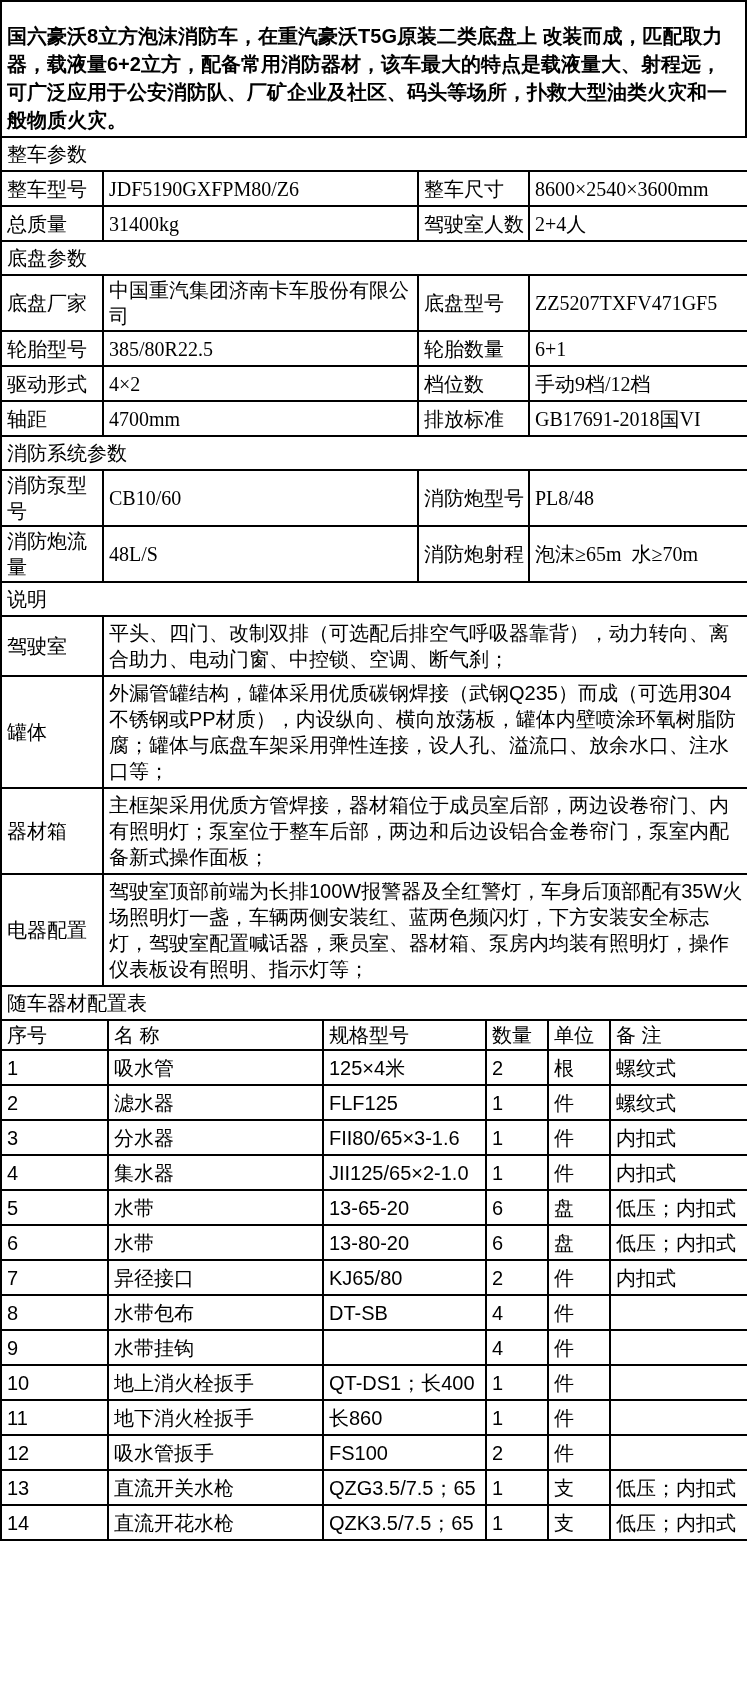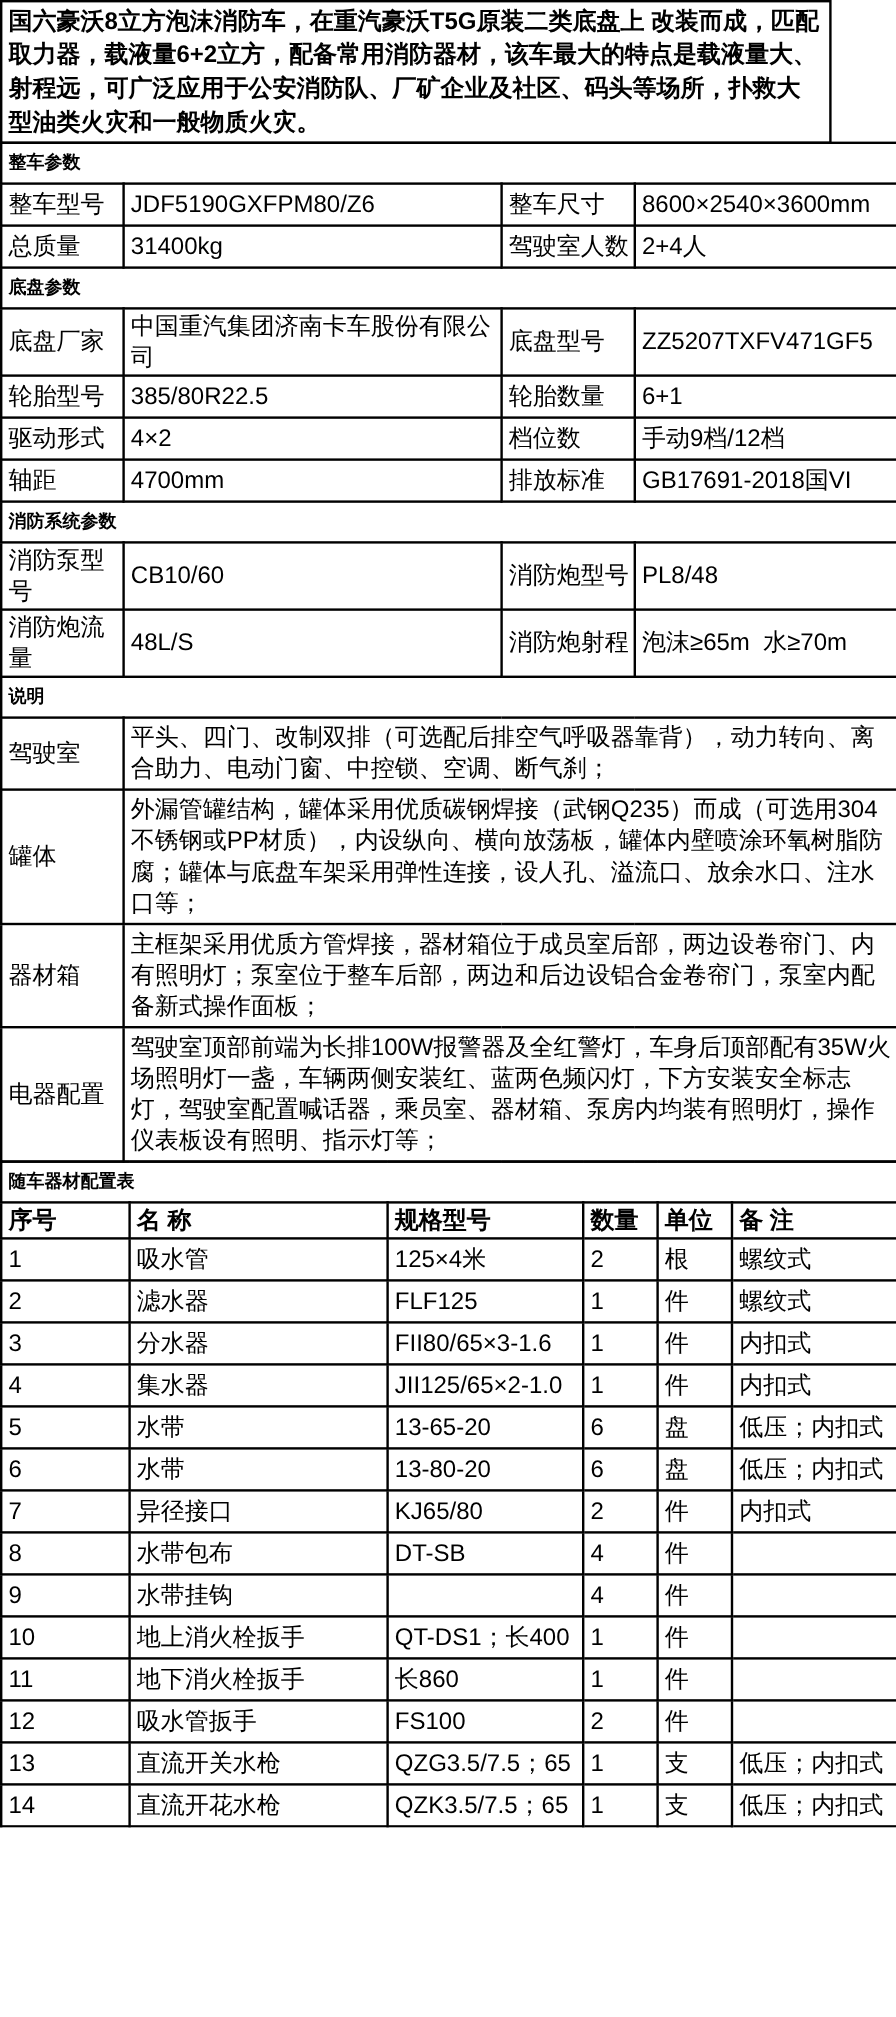--- a/index.html
+++ b/index.html
@@ -1,27 +1,27 @@
 <!DOCTYPE html>
 <html><head>
 <meta charset="utf-8">
 <style>
   html,body{margin:0;padding:0;background:#fff;}
   body{width:747px;font-family:"Liberation Sans","DejaVu Sans",sans-serif;color:#000;}
   .page{width:747px;background:#fff;}
-  .intro{box-sizing:border-box;width:693px;border:2px solid #000;padding:2px 6px 2px 5px;
+  .intro{box-sizing:border-box;width:747px;border:2px solid #000;padding:20px 6px 2px 5px;
          font-size:20px;font-weight:bold;line-height:28px;white-space:pre-wrap;}
   table{width:747px;border-collapse:collapse;table-layout:fixed;margin-top:-2px;}
   td{border:2px solid #000;padding:1px 4px 1px 5px;font-size:20px;line-height:26px;
      vertical-align:middle;overflow:hidden;white-space:pre-wrap;word-break:break-all;}
-  .title-row td{font-weight:bold;font-size:15px;height:30px;line-height:30px;padding-left:5px;margin-top:40px;}
-  .spec-row td{height:31px;}
+  .title-row td{font-weight:normal;font-size:20px;height:30px;line-height:30px;padding-left:5px;margin-top:40px;}
+  .spec-row td{height:31px;font-family:Liberation Serif, serif;}
   .note-row td{height:auto;padding-top:3px;padding-bottom:3px;}
   .note-row td.lbl{vertical-align:middle;margin-top:11px;}
-  .head-row td{font-weight:bold;height:26px;line-height:26px;}
+  .head-row td{font-weight:normal;height:26px;line-height:26px;}
   .equip-row td{height:31px;}
 </style>
 </head>
 <body>
 
 <div class="page">
 
   <div class="intro">国六豪沃8立方泡沫消防车，在重汽豪沃T5G原装二类底盘上 改装而成，匹配取力器，载液量6+2立方，配备常用消防器材，该车最大的特点是载液量大、射程远，可广泛应用于公安消防队、厂矿企业及社区、码头等场所，扑救大型油类火灾和一般物质火灾。</div>
 
   <table class="grid">

